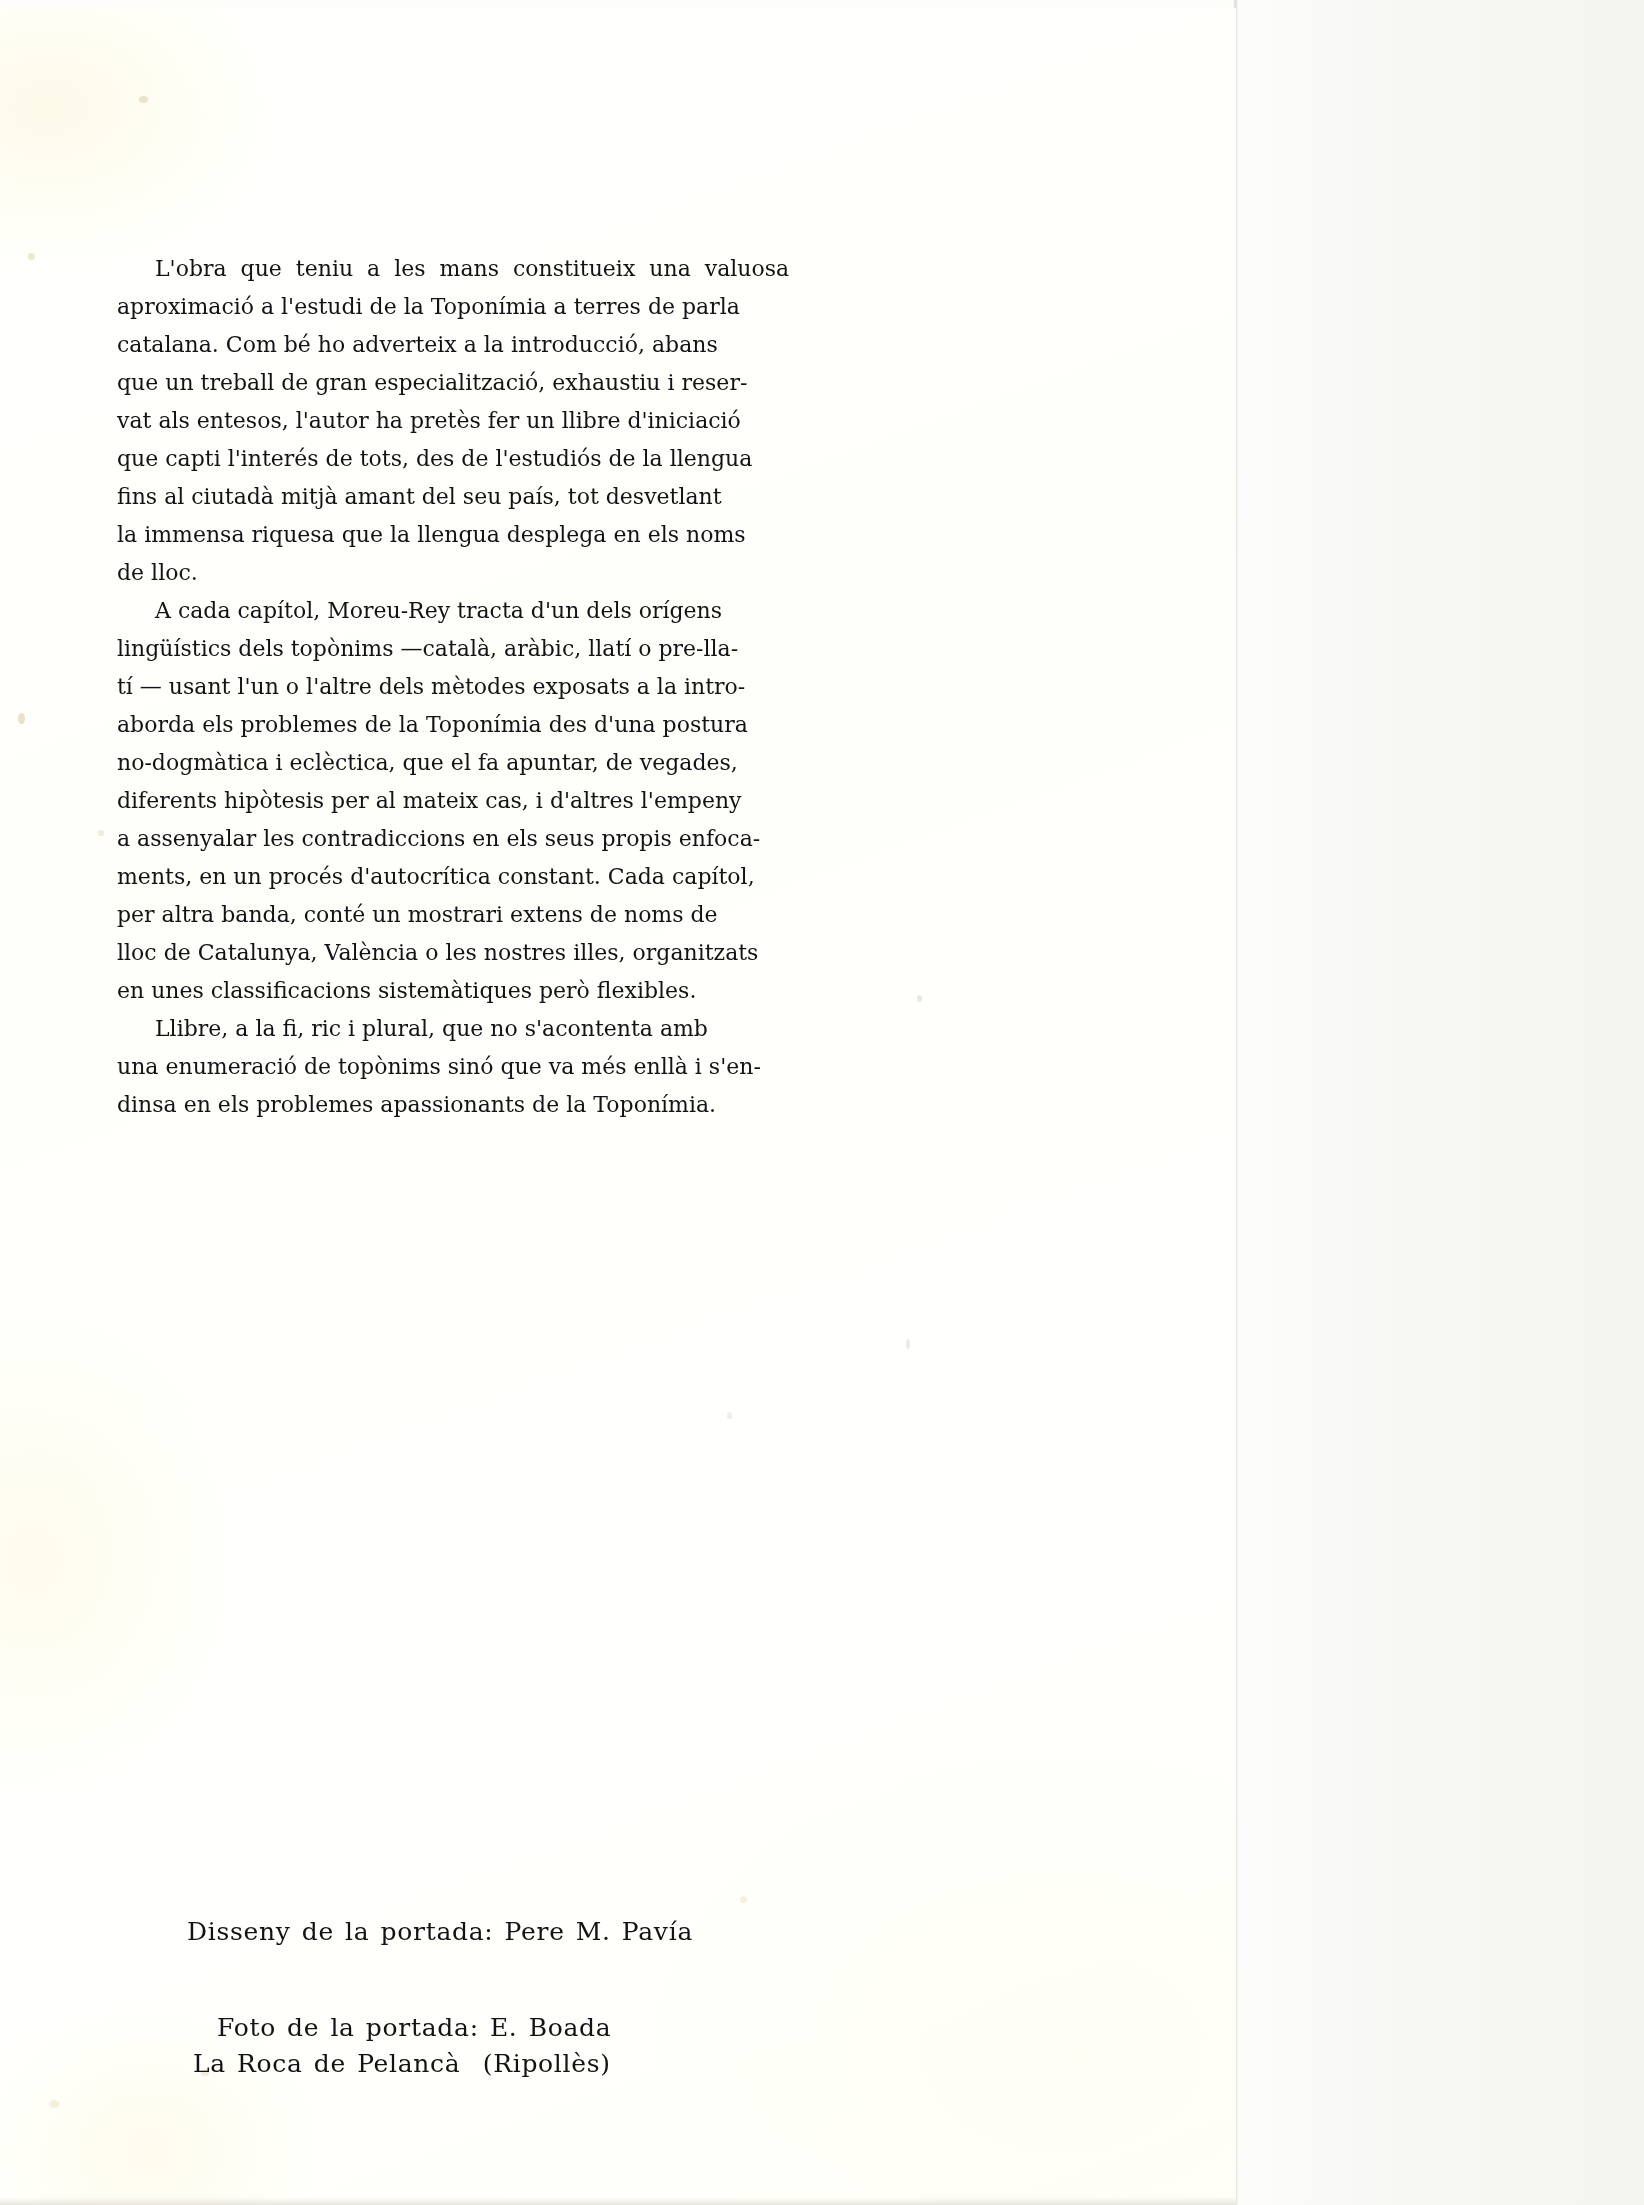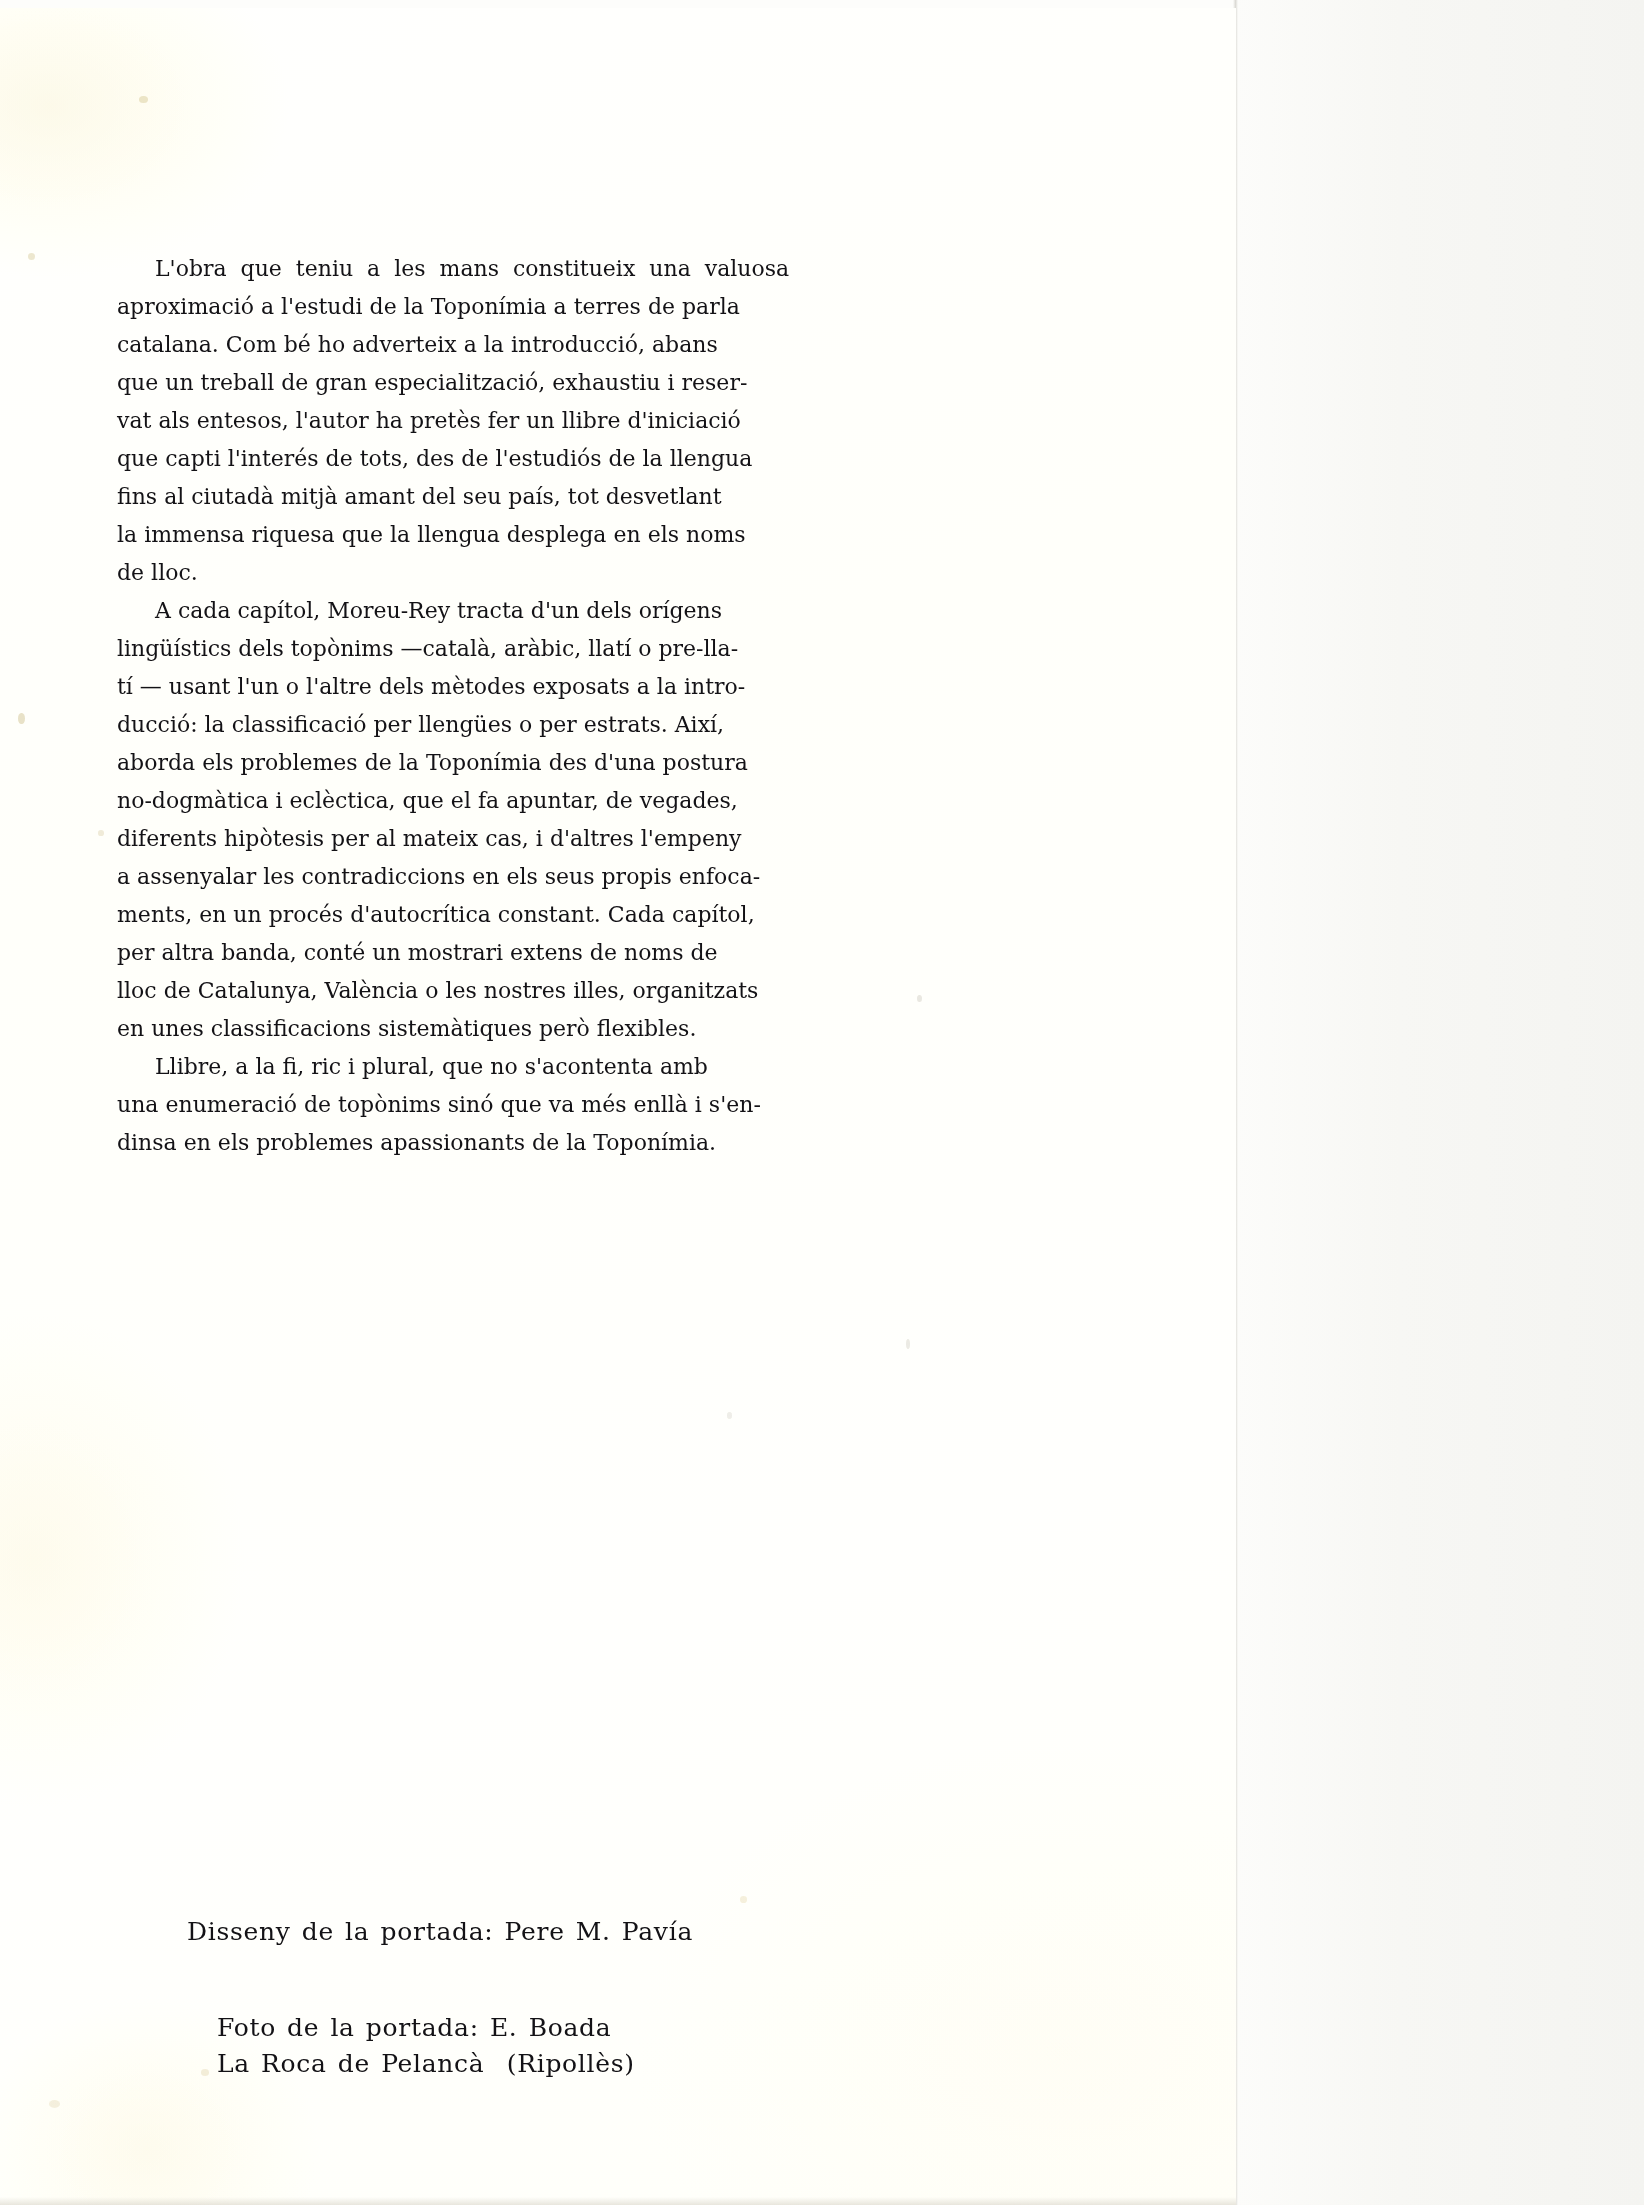--- a/index.html
+++ b/index.html
@@ -118,21 +118,21 @@
     line-height: 36px;
   }
   .credit-line {
     display: block;
     white-space: pre;
     letter-spacing: 0.7px;
     word-spacing: 2.5px;
   }
   .credit-design  { margin-left: 70px; }
   .credit-photo   { margin-top: 60px; margin-left: 100px; }
-  .credit-place   { margin-left: 100px; }
+  .credit-place   { margin-left: 76px; }
 
   
   .inkish {
     filter: contrast(1.04);
   }
 </style>
 </head>
 <body>
 
 <div id="page-root">
@@ -168,21 +168,20 @@
         <span class="jline">que  capti  l'interés  de  tots,  des  de  l'estudiós  de  la  llengua</span>
         <span class="jline">fins  al  ciutadà  mitjà  amant  del  seu  país,  tot  desvetlant</span>
         <span class="jline">la  immensa  riquesa  que  la  llengua  desplega  en  els  noms</span>
         <span class="jline">de lloc.</span>
       </div>
 
       <div class="para-block">
         <span class="jline indent">A  cada  capítol,  Moreu-Rey  tracta  d'un  dels  orígens</span>
         <span class="jline">lingüístics  dels  topònims  —català,  aràbic,  llatí  o  pre-lla-</span>
         <span class="jline">tí — usant  l'un  o  l'altre  dels  mètodes  exposats  a  la  intro-</span>
-        <span class="jline">ducció:  la  classificació  per  llengües  o  per  estrats.  Així,</span>
         <span class="jline">aborda  els  problemes  de  la  Toponímia  des  d'una  postura</span>
         <span class="jline">no-dogmàtica  i  eclèctica,  que  el  fa  apuntar,  de  vegades,</span>
         <span class="jline">diferents  hipòtesis  per  al  mateix  cas,  i  d'altres  l'empeny</span>
         <span class="jline">a  assenyalar  les  contradiccions  en  els  seus  propis  enfoca-</span>
         <span class="jline">ments,  en  un  procés  d'autocrítica  constant.  Cada  capítol,</span>
         <span class="jline">per  altra  banda,  conté  un  mostrari  extens  de  noms  de</span>
         <span class="jline">lloc  de  Catalunya,  València  o  les  nostres  illes,  organitzats</span>
         <span class="jline">en  unes  classificacions  sistemàtiques  però  flexibles.</span>
       </div>
 

